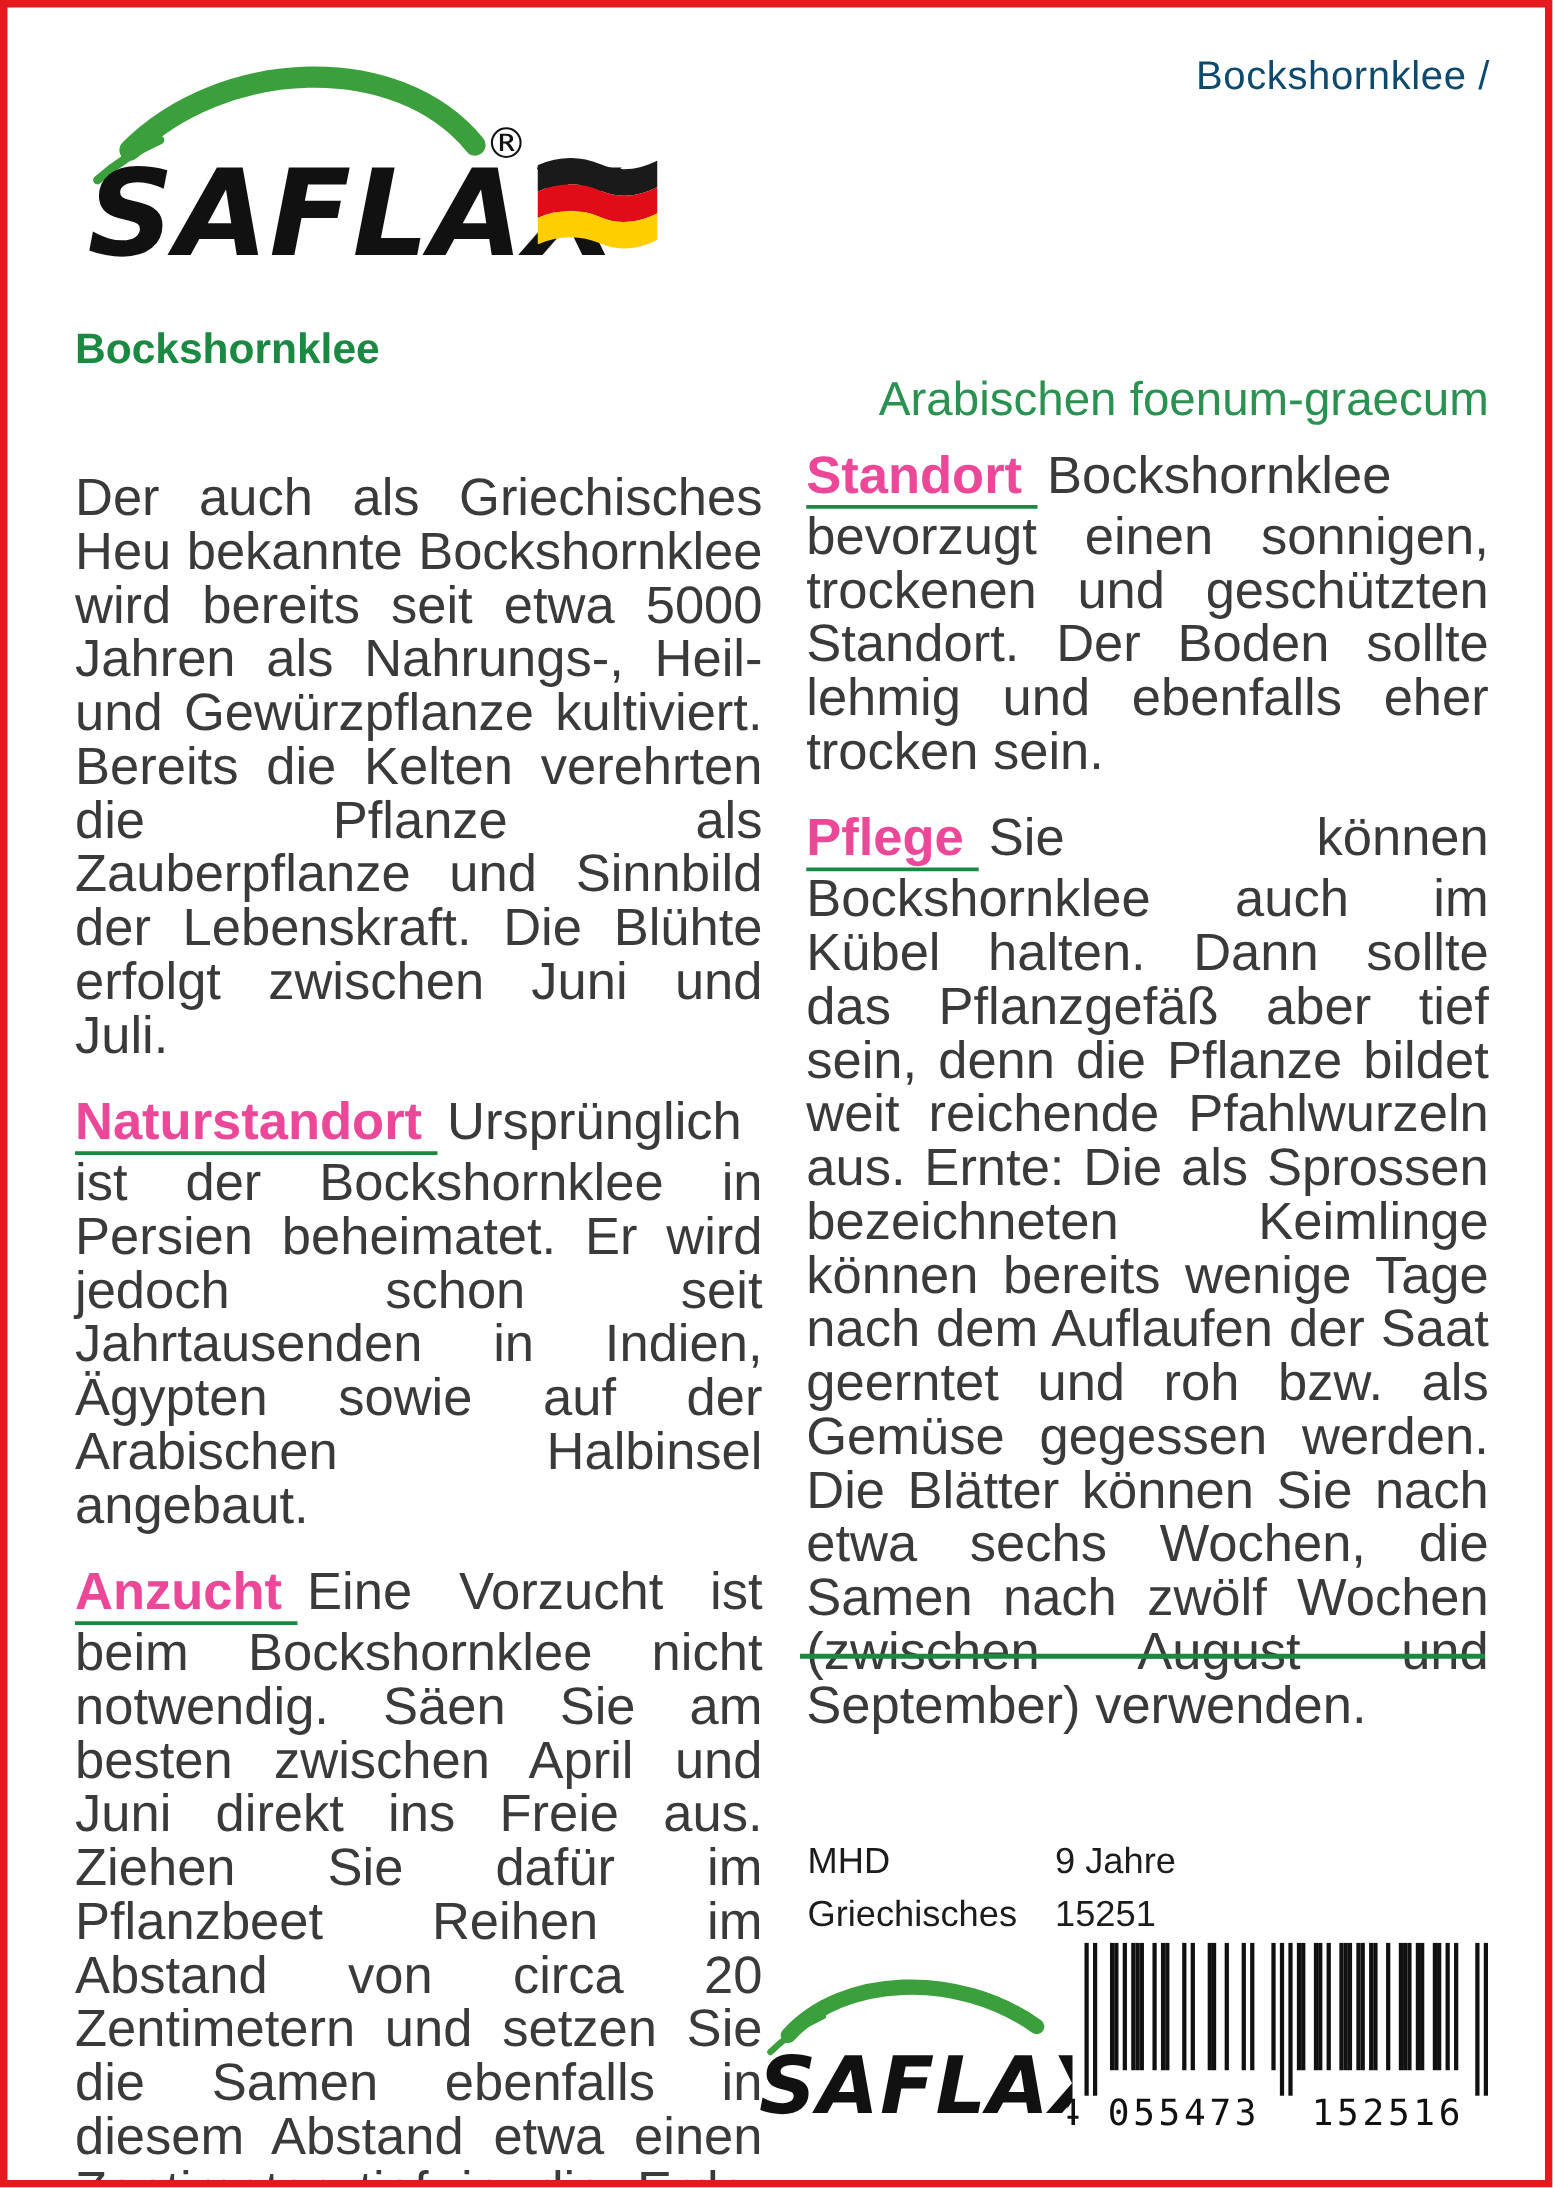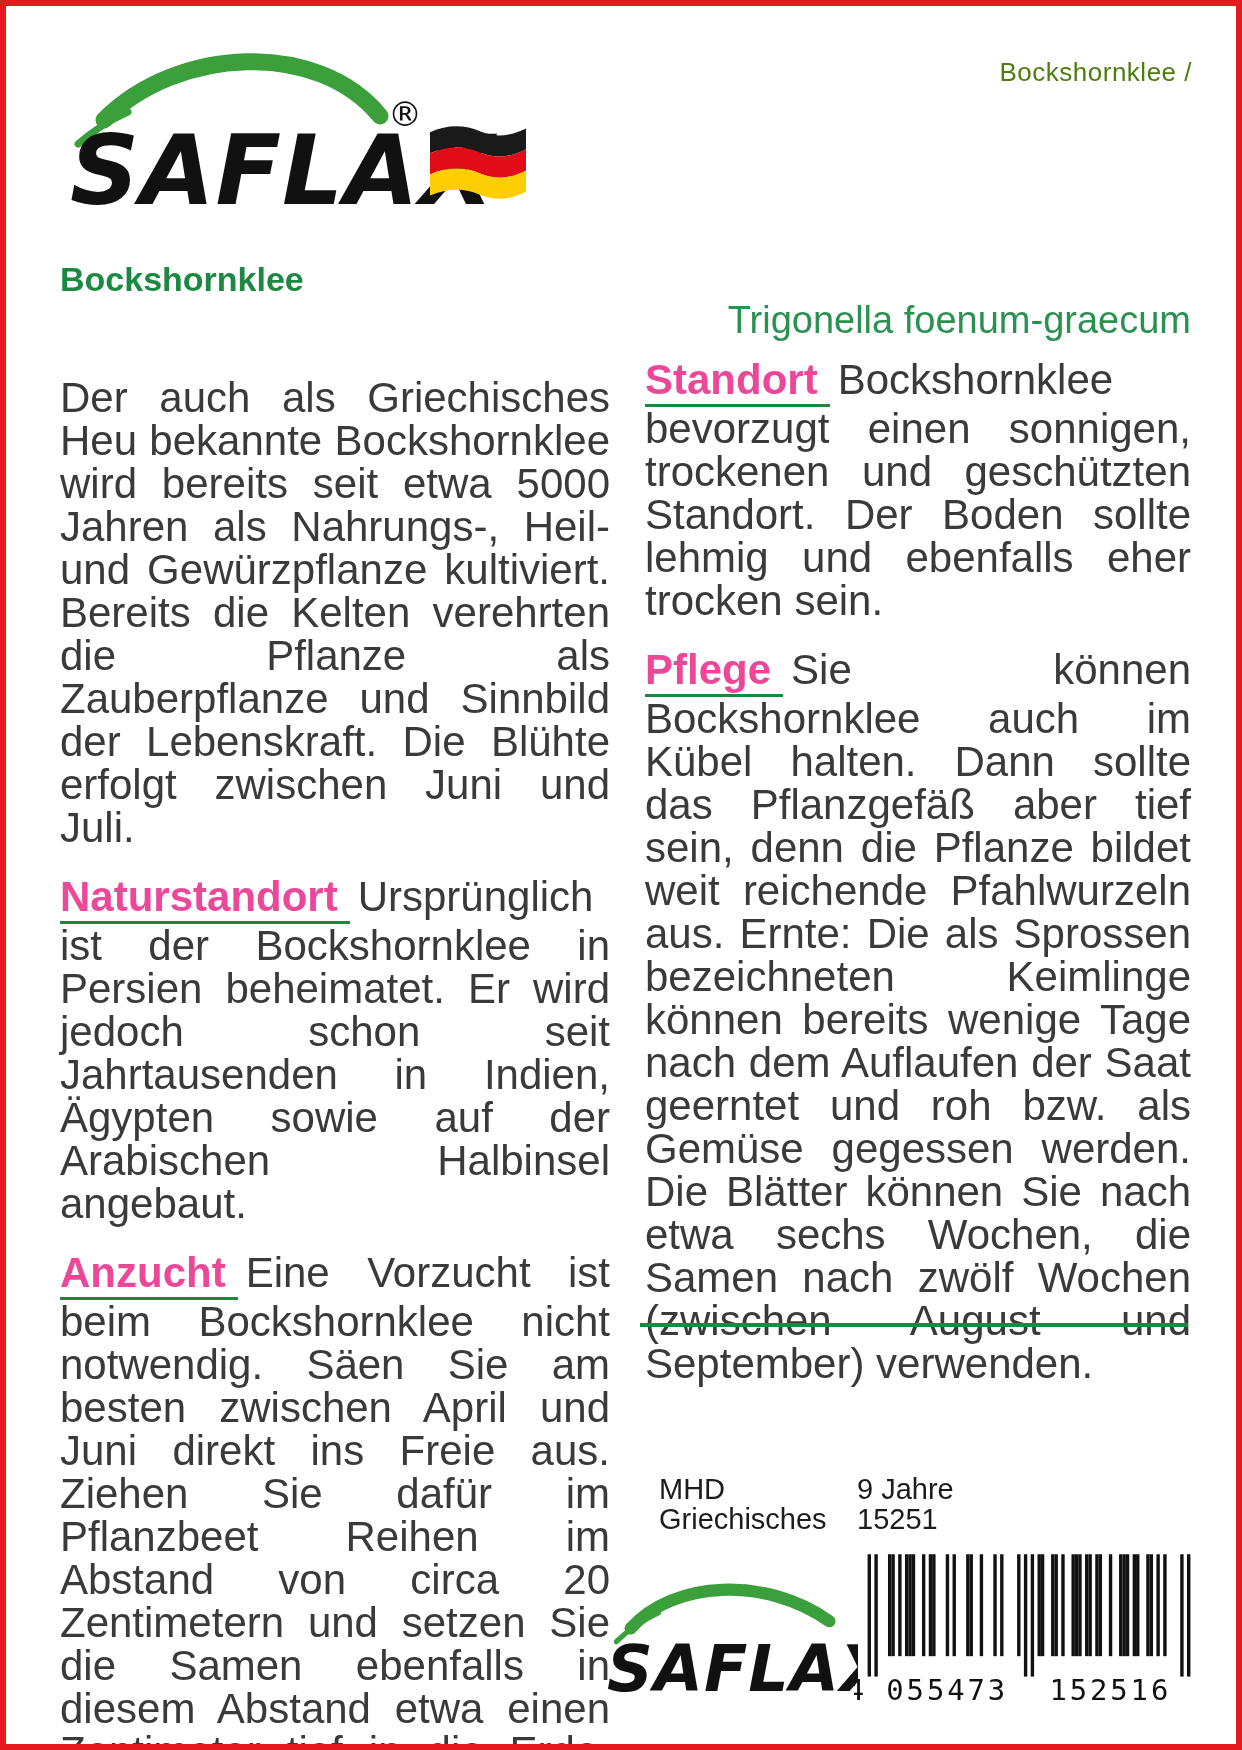--- a/index.html
+++ b/index.html
@@ -14,22 +14,22 @@
     color:#3a3a3a;
   }
   
   .brand-logo{position:absolute;left:52px;top:22px;width:480px;height:200px;}
   .logo-arc{stroke:#3ba03c;fill:none;stroke-linecap:round;}
   .logo-text{font-family:"DejaVu Sans",sans-serif;font-weight:bold;font-style:italic;
              font-size:96px;fill:#111111;letter-spacing:1px;}
   .logo-reg{font-family:"DejaVu Sans",sans-serif;font-size:34px;fill:#111111;}
   .flag{position:absolute;left:424px;top:116px;width:96px;height:80px;}
   .header-right{
-    position:absolute;top:51px;right:44px;
-    font-size:26px;color:#4d7c0f;letter-spacing:0.5px;
+    position:absolute;top:36px;right:44px;
+    font-size:32px;color:#0c4a6e;letter-spacing:0.5px;
   }
   
   .col{position:absolute;}
   .col-left{left:54px;top:246px;width:550px;}
   .col-right{left:639px;top:292px;width:546px;}
   h1.title{
     margin:0 0 70px 0;
     font-size:34px;line-height:54px;font-weight:bold;color:#1b8942;
   }
   .body-text{
@@ -46,21 +46,22 @@
   }
   .botanical{
     font-size:38px;line-height:44px;color:#2a9150;
     text-align:right;margin:0 0 16px 0;
   }
   
   .rule{position:absolute;left:634px;top:1317px;width:548px;height:4px;background:#1b8942;}
   .info-grid{
     position:absolute;left:640px;top:1468px;
     display:grid;grid-template-columns:198px auto;
-    font-size:29px;line-height:30px;color:#1c1c1c;margin-left:13px;
+    row-gap:13px;
+    font-size:29px;line-height:30px;color:#1c1c1c;
   }
   .logo-small{position:absolute;left:596px;top:1566px;width:256px;height:128px;}
   .logo-small .logo-text{font-size:62px;}
   .barcode{position:absolute;left:848px;top:1548px;width:350px;height:150px;}
   #barcode-bars rect{fill:#111111;}
   .bc-digits{font-family:"DejaVu Sans Mono","DejaVu Sans",monospace;font-size:8.5px;fill:#111111;}
 </style>
 </head>
 <body>
 
@@ -85,21 +86,21 @@
     <h1 class="title">Bockshornklee</h1>
 
     <p class="body-text"><span>Der auch als Griechisches Heu bekannte Bockshornklee wird bereits seit etwa 5000 Jahren als Nahrungs-, Heil- und Gewürzpflanze kultiviert. Bereits die Kelten verehrten die Pflanze als Zauberpflanze und Sinnbild der Lebenskraft. Die Blühte erfolgt zwischen Juni und Juli.</span></p>
 
     <p class="body-text"><span class="sec-head">Naturstandort</span><span>Ursprünglich ist der Bockshornklee in Persien beheimatet. Er wird jedoch schon seit Jahrtausenden in Indien, Ägypten sowie auf der Arabischen Halbinsel angebaut.</span></p>
 
     <p class="body-text"><span class="sec-head">Anzucht</span><span>Eine Vorzucht ist beim Bockshornklee nicht notwendig. Säen Sie am besten zwischen April und Juni direkt ins Freie aus. Ziehen Sie dafür im Pflanzbeet Reihen im Abstand von circa 20 Zentimetern und setzen Sie die Samen ebenfalls in diesem Abstand etwa einen Zentimeter tief in die Erde. Halten Sie das Substrat bis zur Keimung gleichmäßig feucht, aber nicht nass. Zudem sollten Sie die Saatfläche vor räuberischen Vögeln schützen. Nach ein bis zwei Wochen sollten dann die ersten Sämlinge erscheinen.</span></p>
   </section>
 
   <section class="col col-right">
-    <div class="botanical">Trigonella foenum-graecum</div>
+    <div class="botanical">Arabischen foenum-graecum</div>
 
     <p class="body-text"><span class="sec-head">Standort</span><span>Bockshornklee bevorzugt einen sonnigen, trockenen und geschützten Standort. Der Boden sollte lehmig und ebenfalls eher trocken sein.</span></p>
 
     <p class="body-text"><span class="sec-head">Pflege</span><span>Sie können Bockshornklee auch im Kübel halten. Dann sollte das Pflanzgefäß aber tief sein, denn die Pflanze bildet weit reichende Pfahlwurzeln aus. Ernte: Die als Sprossen bezeichneten Keimlinge können bereits wenige Tage nach dem Auflaufen der Saat geerntet und roh bzw. als Gemüse gegessen werden. Die Blätter können Sie nach etwa sechs Wochen, die Samen nach zwölf Wochen (zwischen August und September) verwenden.</span></p>
 
   </section>
 
   <div class="rule"></div>
 
   <div class="info-grid">

